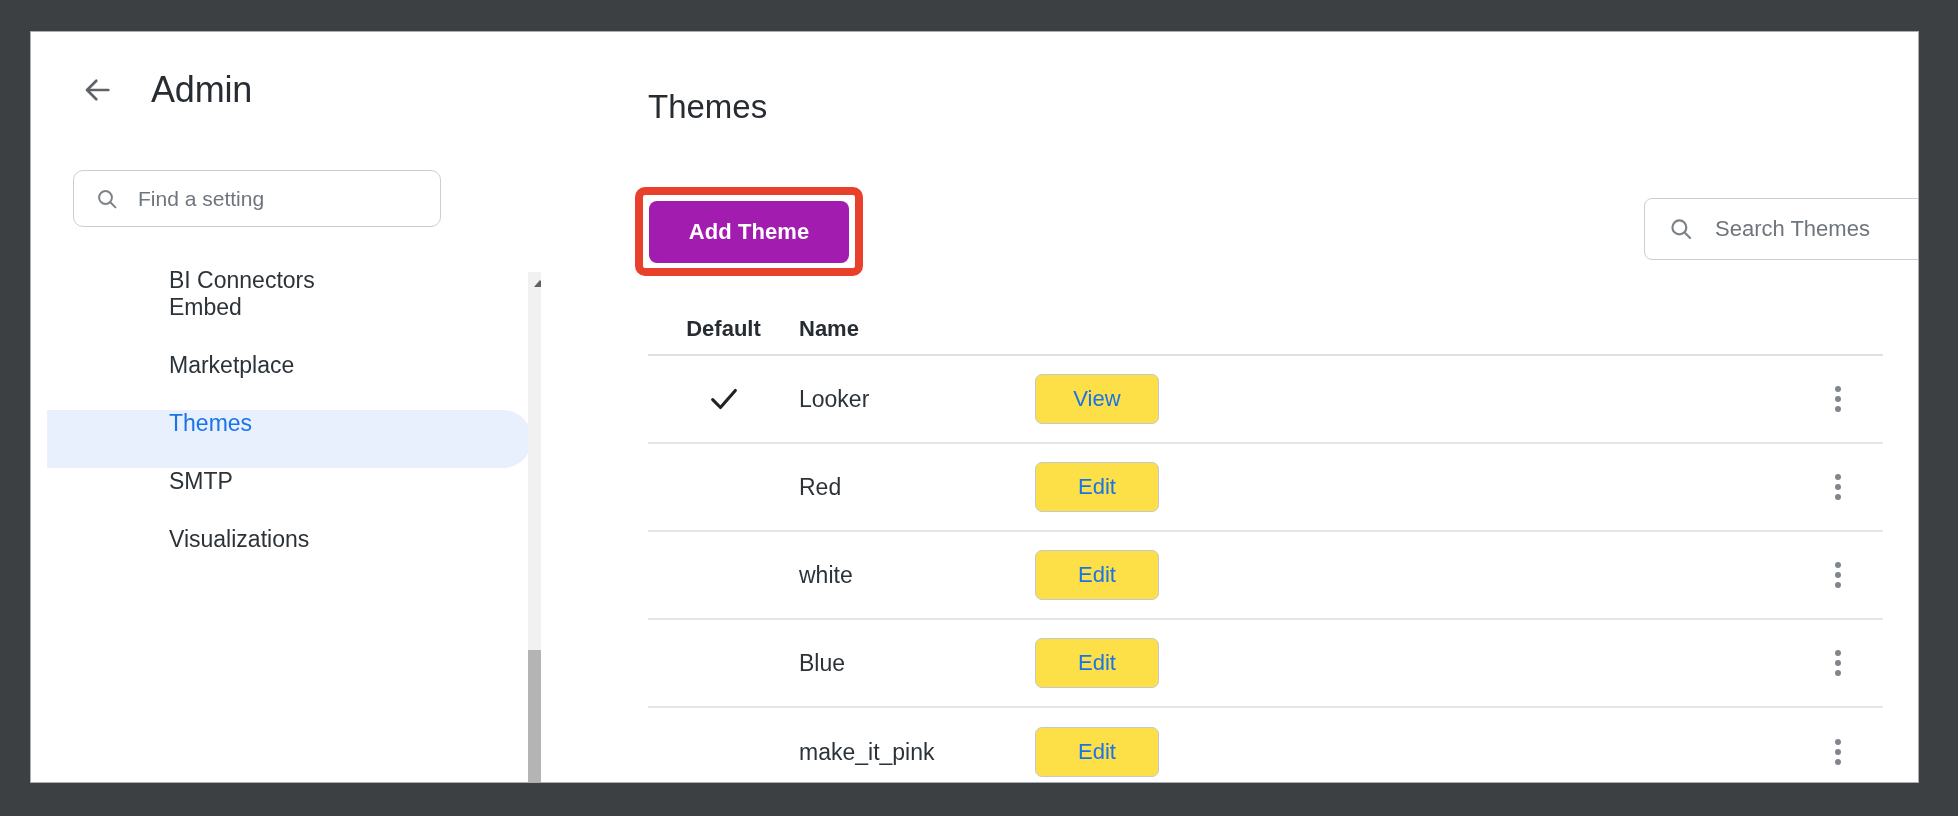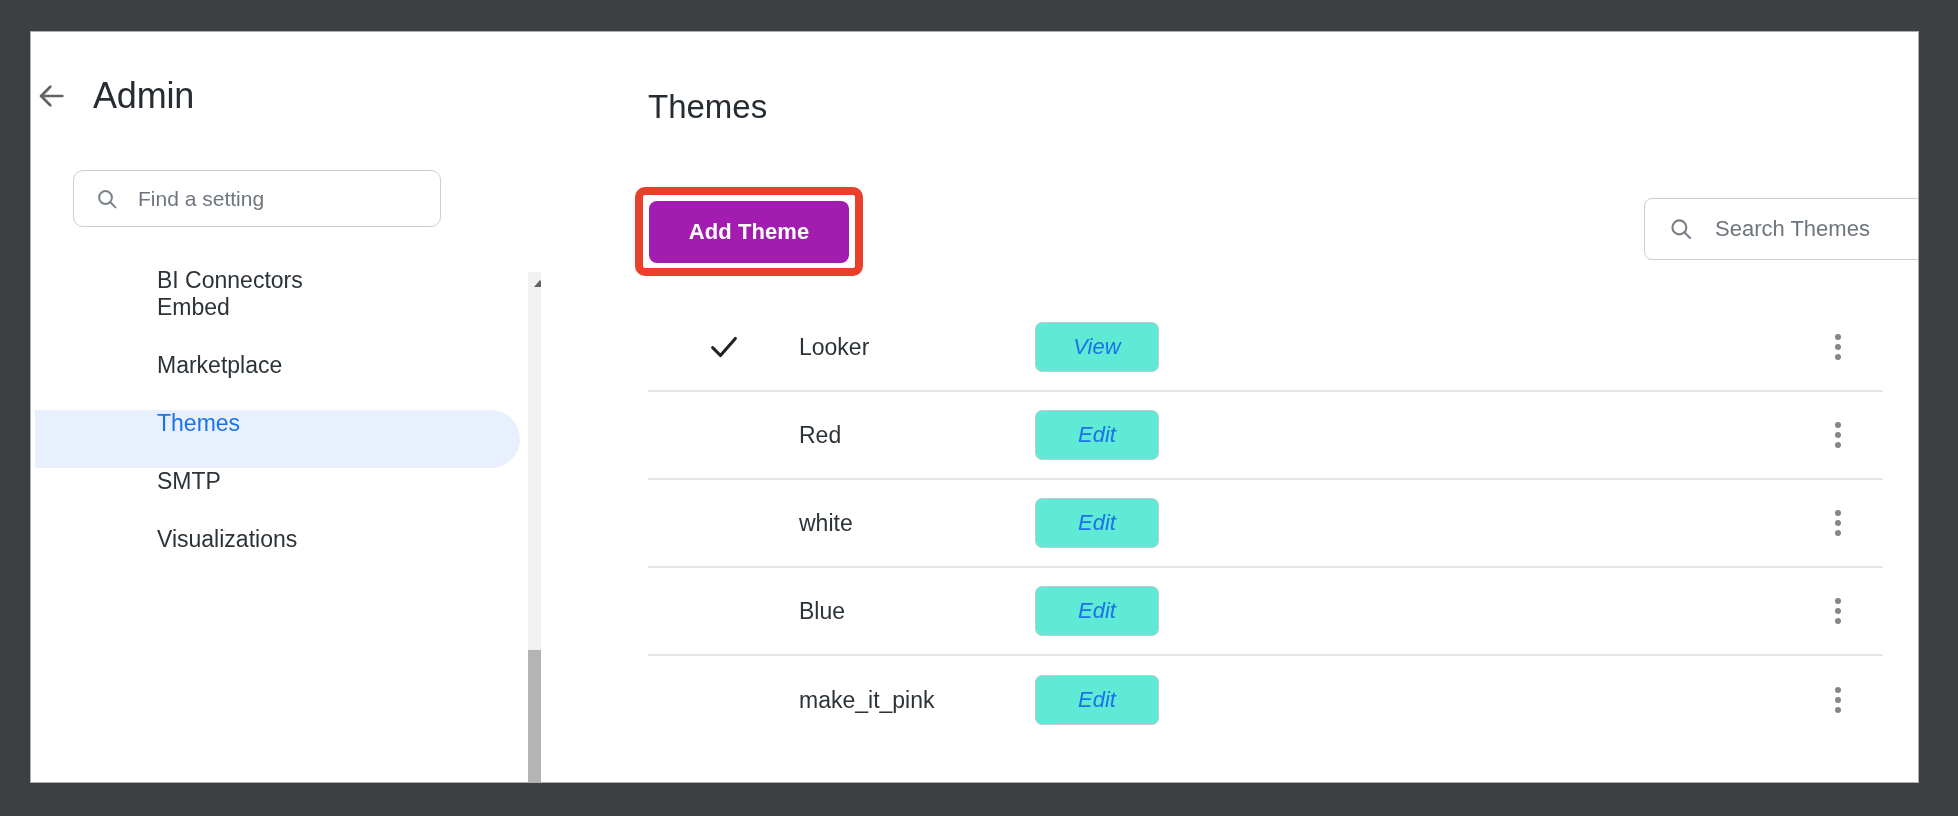--- a/index.html
+++ b/index.html
@@ -36,25 +36,27 @@
   #sidebar {
     position: absolute;
     left: 0; top: 0;
     width: 510px;
     height: 100%;
     background: #ffffff;
   }
 
   #admin-header {
     position: absolute;
-    left: 0; top: 24px;
+    left: 0; top: 18px;
     width: 510px;
     height: 80px;
     display: flex;
     align-items: center;
+    padding-left: 46px;
+    gap: 12px;
   }
   #back-arrow {
     width: 40px; height: 40px;
     display: flex; align-items: center; justify-content: center;
     color: #5f6368;
     cursor: pointer;
     flex: none;
   }
   #admin-title {
     margin-left: 22px;
@@ -92,21 +94,21 @@
     font-size: 21px;
     color: #262c31;
     margin-left: 18px;
     padding-right: 12px;
   }
   #find-setting-input::placeholder { color: #6e757d; }
 
   
   #settings-nav {
     position: absolute;
-    left: 4px; top: 216px;
+    left: 16px; top: 216px;
     width: 522px;
     height: 536px;
     overflow: hidden;
   }
   .nav-item {
     height: 58px;
     display: flex;
     align-items: flex-start;
     padding-left: 122px;
     font-size: 23px;
@@ -261,26 +263,25 @@
   }
   .cell-name {
     font-size: 23px;
     color: #2c3338;
     white-space: nowrap;
   }
   .row-action-btn {
     width: 124px; height: 50px;
     border: 1px solid #c4c9ce;
     border-radius: 7px;
-    background: #5eead4;
+    background: #fde047;
     color: #1a73e8;
     font-family: "Liberation Sans", sans-serif;
     font-size: 22px;
     cursor: pointer;
-    font-style: italic;
   }
   .kebab {
     width: 34px; height: 34px;
     display: flex; flex-direction: column;
     align-items: center; justify-content: center;
     gap: 4px;
     cursor: pointer;
   }
   .kebab i {
     width: 6px; height: 6px;
@@ -357,20 +358,27 @@
           <svg width="26" height="26" viewBox="0 0 24 24" fill="none" stroke="currentColor" stroke-width="2" stroke-linecap="round">
             <circle cx="10.5" cy="10.5" r="6.4"></circle>
             <line x1="15.3" y1="15.3" x2="20.4" y2="20.4"></line>
           </svg>
         </span>
         <input id="search-themes-input" type="text" placeholder="Search Themes" style="">
       </div>
 
       <div id="themes-table">
 
+        <div id="table-head">
+          <div class="col-default th">Default</div>
+          <div class="col-name th">Name</div>
+          <div class="col-action"></div>
+          <div class="col-spacer"></div>
+          <div class="col-menu"></div>
+        </div>
 
         <div class="table-row">
           <div class="col-default">
             <span class="check-mark">
               <svg width="34" height="34" viewBox="0 0 24 24" fill="none" stroke="currentColor" stroke-width="2.2" stroke-linecap="round" stroke-linejoin="round">
                 <polyline points="4,12.5 9.5,18 20,6"></polyline>
               </svg>
             </span>
           </div>
           <div class="col-name cell-name">Looker</div>

